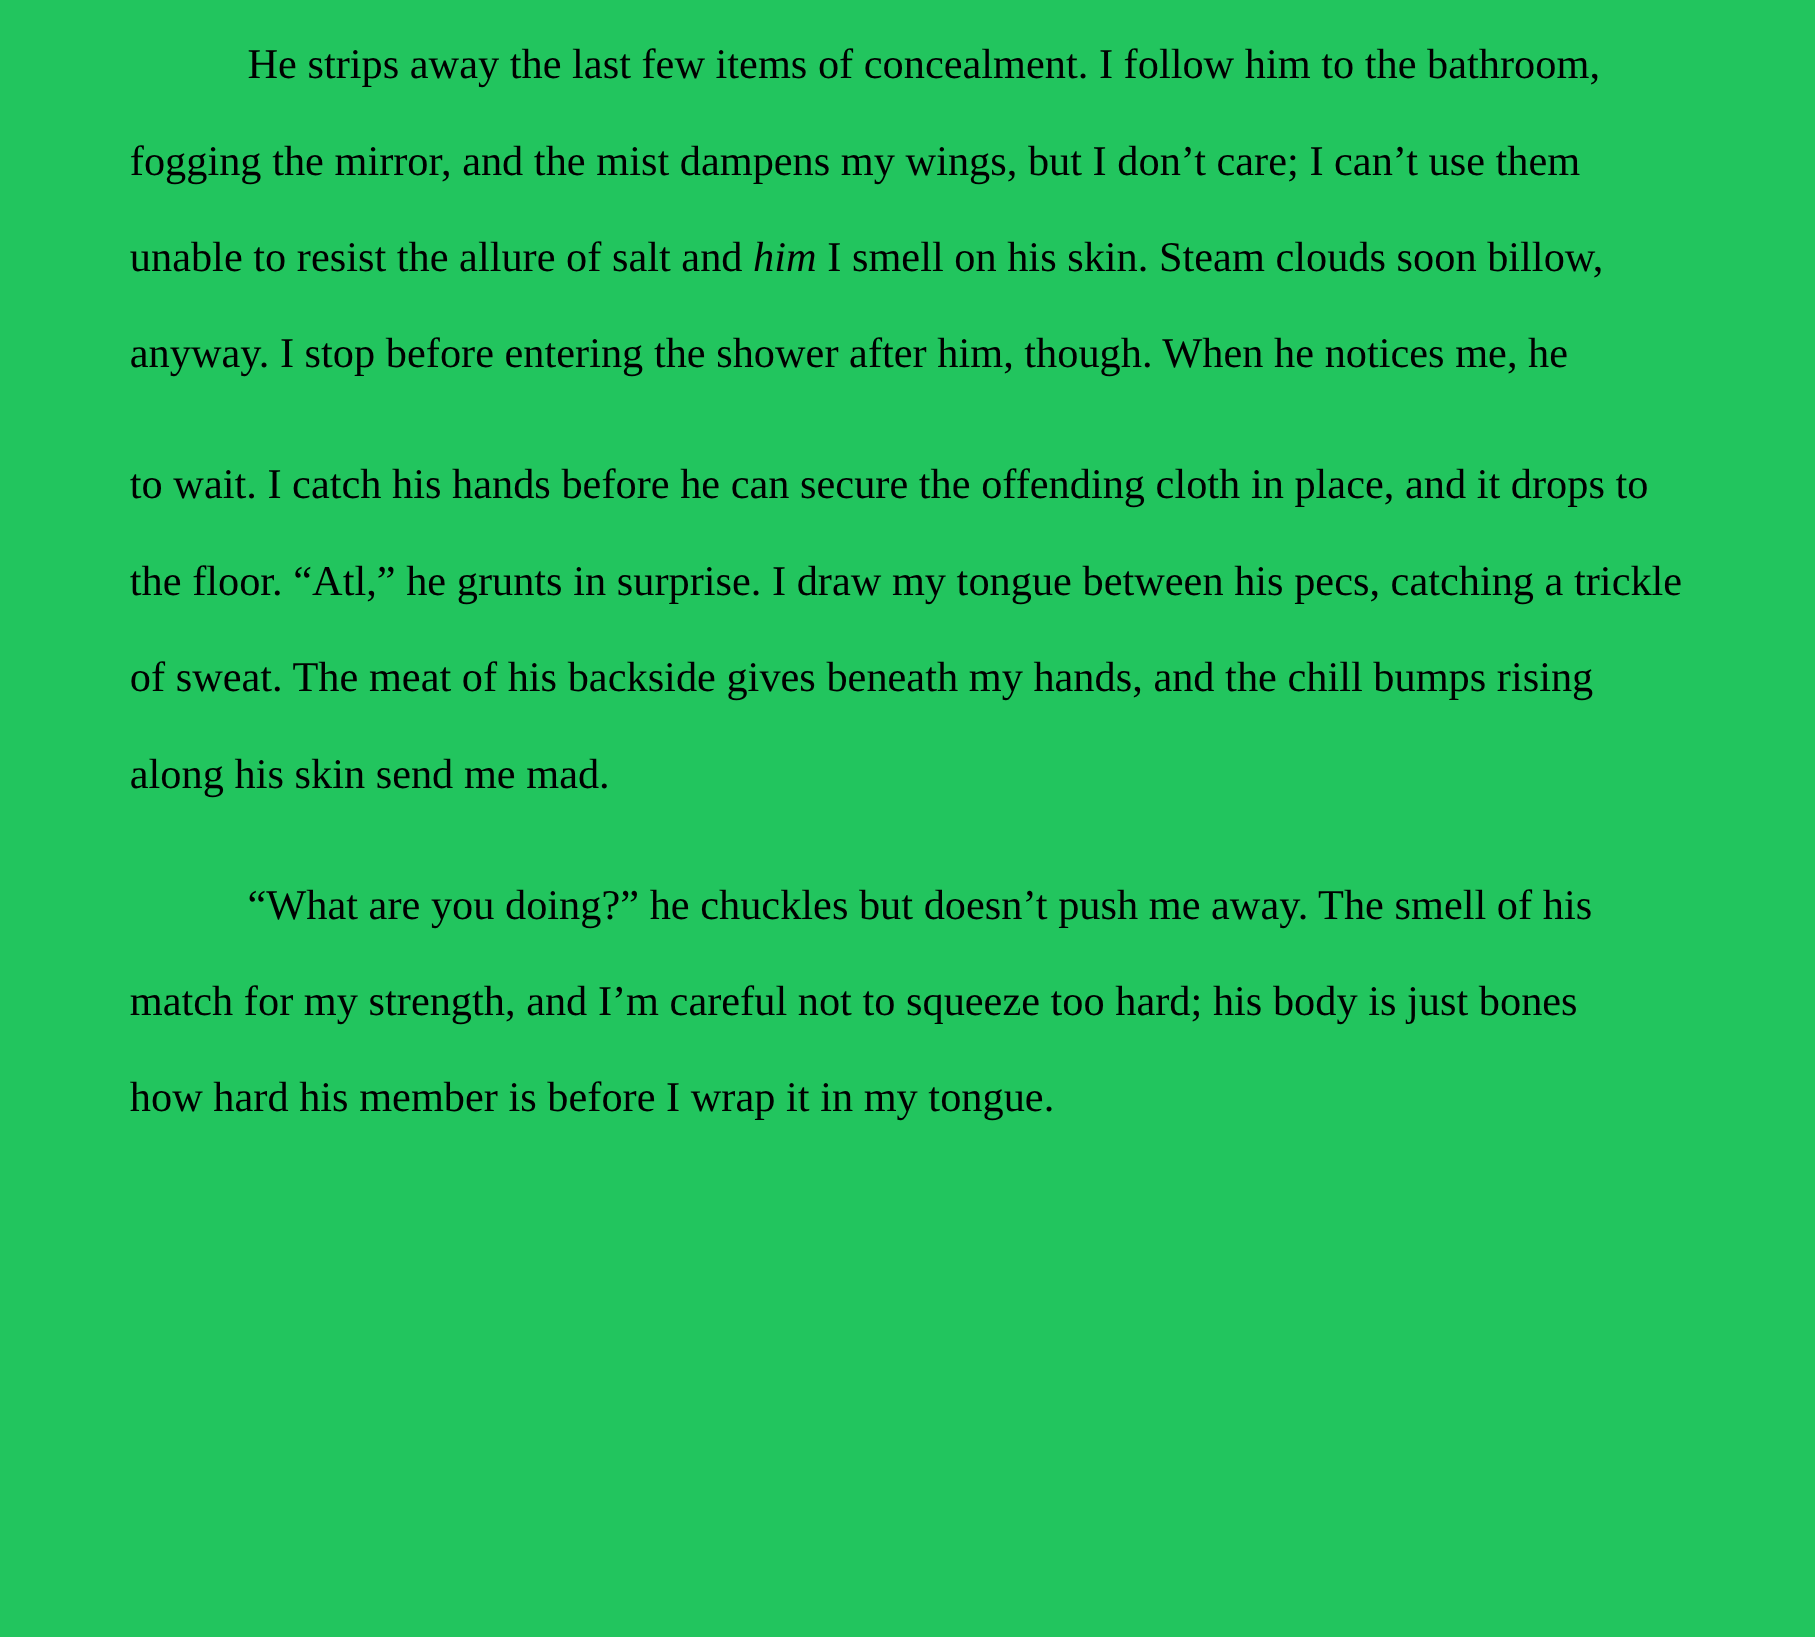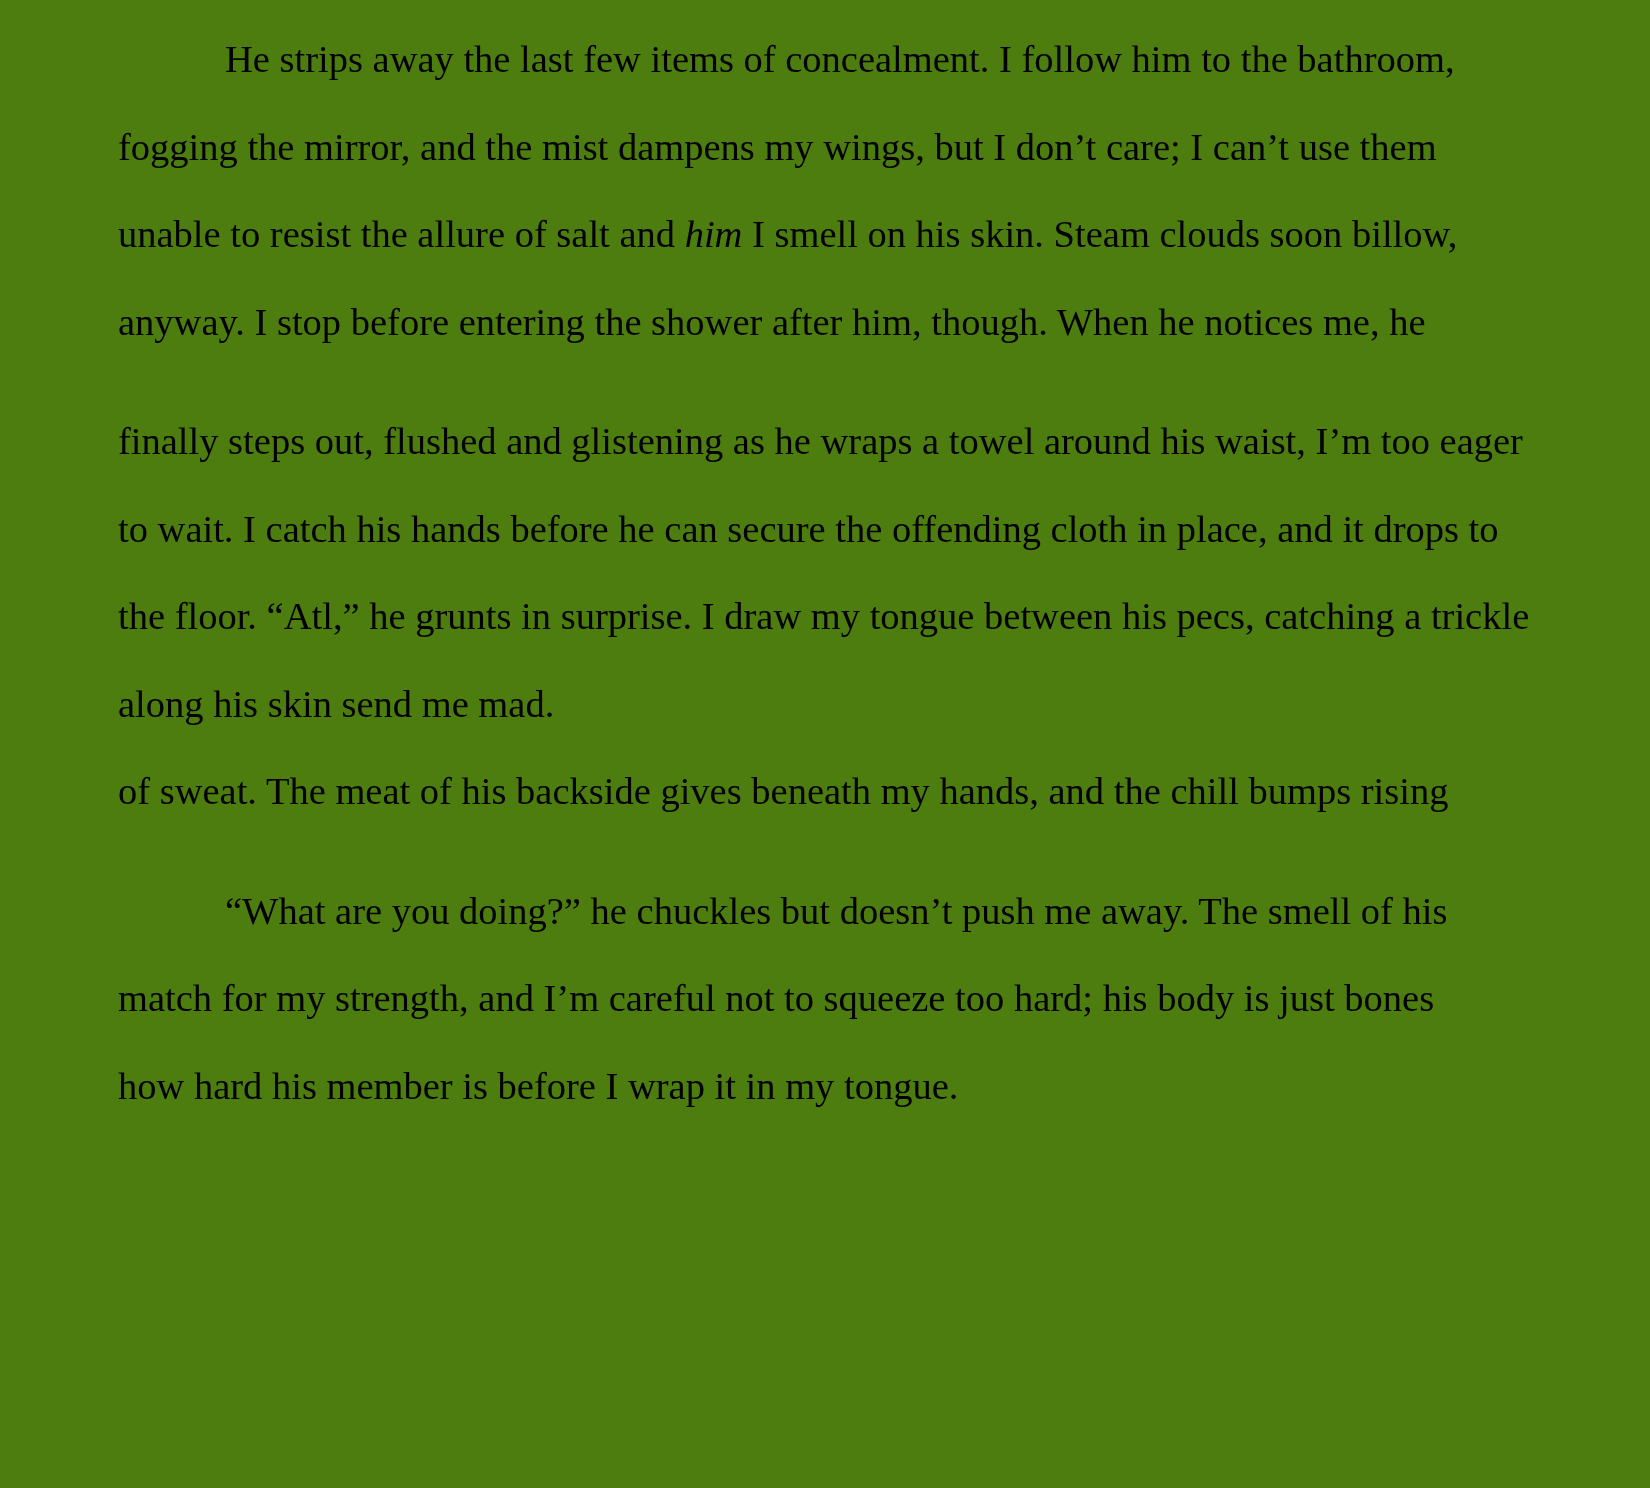--- a/index.html
+++ b/index.html
@@ -8,21 +8,21 @@
     background: #ffffff;
   }
   body {
     width: 1650px;
     height: 1488px;
     overflow: hidden;
   }
   .page {
     width: 1650px;
     height: 1488px;
-    background: #4d7c0f;
+    background: #22c55e;
     box-sizing: border-box;
   }
   .doc {
     padding: 16px 0 0 118px;
     font-family: "Liberation Serif", "DejaVu Serif", serif;
     font-size: 38.5px;
     line-height: 87.5px;
     color: #000000;
     font-kerning: normal;
   }
@@ -40,25 +40,24 @@
 
 <div class="page">
   <div class="doc">
       <div class="para">
         <div class="line first"><span class="seg">He strips away the last few items of concealment. I follow him to the bathroom,</span></div>
         <div class="line"><span class="seg">fogging the mirror, and the mist dampens my wings, but I don’t care; I can’t use them</span></div>
         <div class="line"><span class="seg">unable to resist the allure of salt and </span><span class="seg-italic">him</span><span class="seg"> I smell on his skin. Steam clouds soon billow,</span></div>
         <div class="line"><span class="seg">anyway. I stop before entering the shower after him, though. When he notices me, he</span></div>
       </div>
       <div class="para">
-        <div class="line"><span class="seg">finally steps out, flushed and glistening as he wraps a towel around his waist, I’m too eager</span></div>
         <div class="line"><span class="seg">to wait. I catch his hands before he can secure the offending cloth in place, and it drops to</span></div>
         <div class="line"><span class="seg">the floor. “Atl,” he grunts in surprise. I draw my tongue between his pecs, catching a trickle</span></div>
+        <div class="line"><span class="seg">of sweat. The meat of his backside gives beneath my hands, and the chill bumps rising</span></div>
         <div class="line"><span class="seg">along his skin send me mad.</span></div>
-        <div class="line"><span class="seg">of sweat. The meat of his backside gives beneath my hands, and the chill bumps rising</span></div>
       </div>
       <div class="para">
         <div class="line first"><span class="seg">“What are you doing?” he chuckles but doesn’t push me away. The smell of his</span></div>
         <div class="line"><span class="seg">match for my strength, and I’m careful not to squeeze too hard; his body is just bones</span></div>
         <div class="line"><span class="seg">how hard his member is before I wrap it in my tongue.</span></div>
       </div>
     </div>
 </div>
 
 </body></html>

